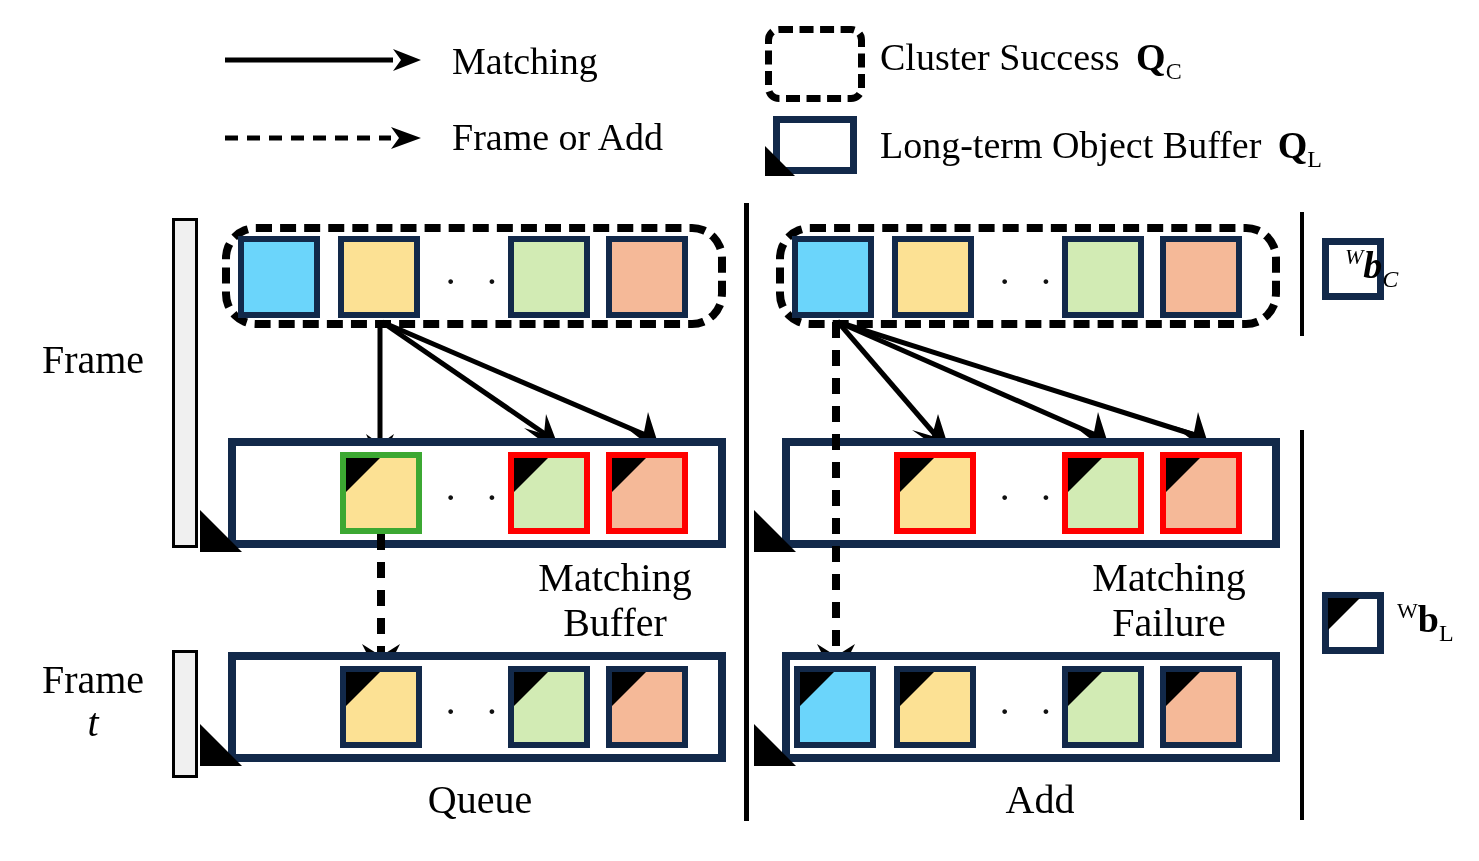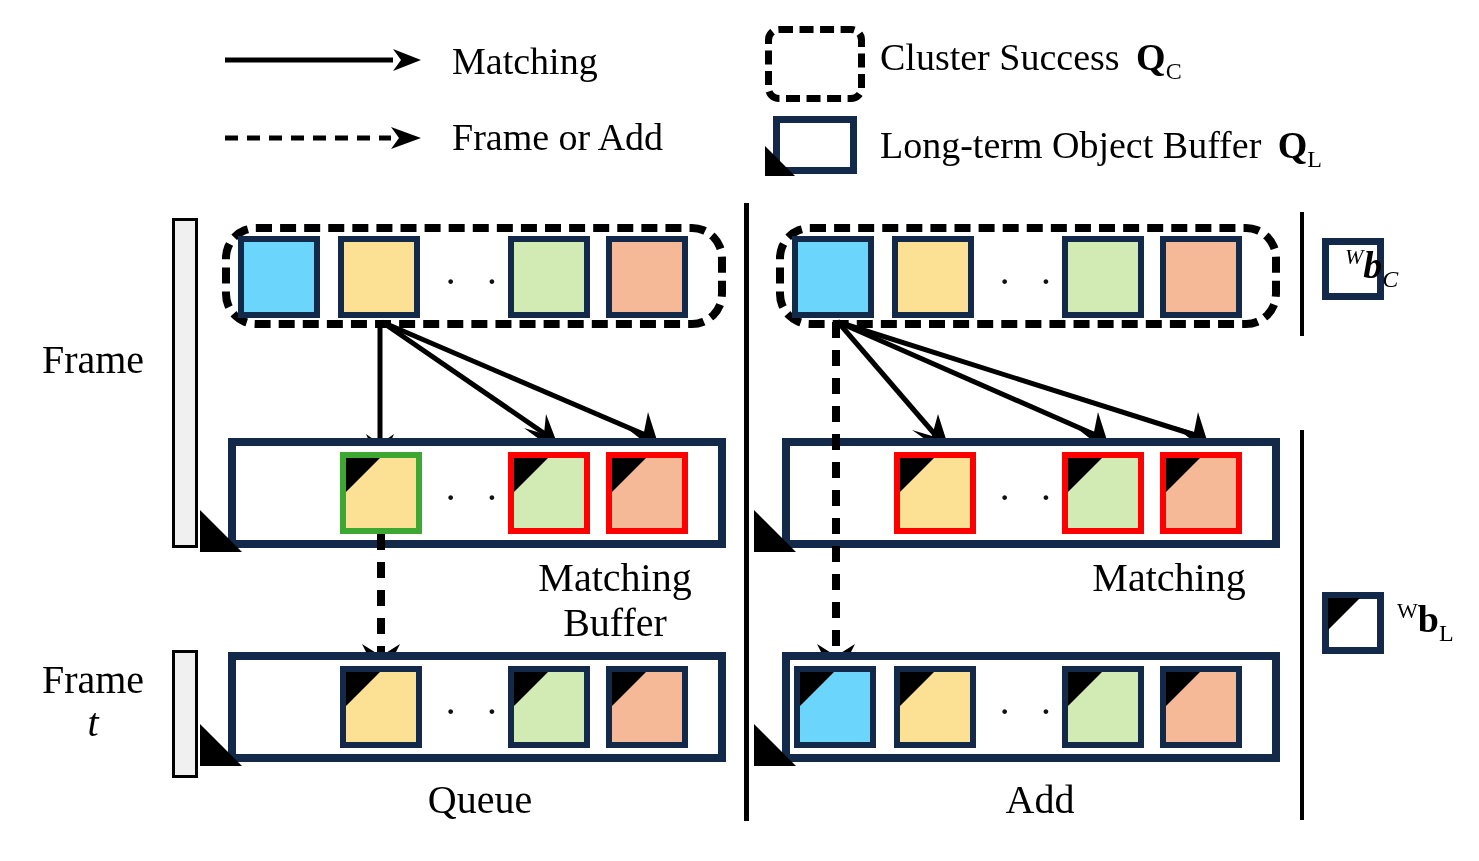--- a/index.html
+++ b/index.html
@@ -212,20 +212,21 @@
   <div class="fill" style="background:#D2EBB4;"></div>
   <div class="tri"></div>
 </div>
 <div class="cell" style="left:1160px;top:452px;width:82px;height:82px;border:6px solid #FF0000;">
   <div class="fill" style="background:#F5B998;"></div>
   <div class="tri"></div>
 </div>
 
 <div class="abs caption" style="left:1054px;top:556px;width:230px;">
   <div>Matching</div>
+  <div>Failure</div>
 </div>
 
 <svg class="abs" style="left:0;top:0;width:1479px;height:861px;pointer-events:none;">
   <line x1="836" y1="322" x2="836" y2="652" stroke="#000" stroke-width="8" stroke-dasharray="16 12"></line>
   <path d="M817 644 L836 682 L855 644 L836 656 Z" fill="#000"></path>
 </svg>
 
 <div class="abs queue-box" style="left:782px;top:652px;width:498px;height:110px;"></div>
 <div class="abs" style="left:754px;top:724px;width:0;height:0;border-bottom:42px solid #000;border-right:42px solid transparent;"></div>
 

